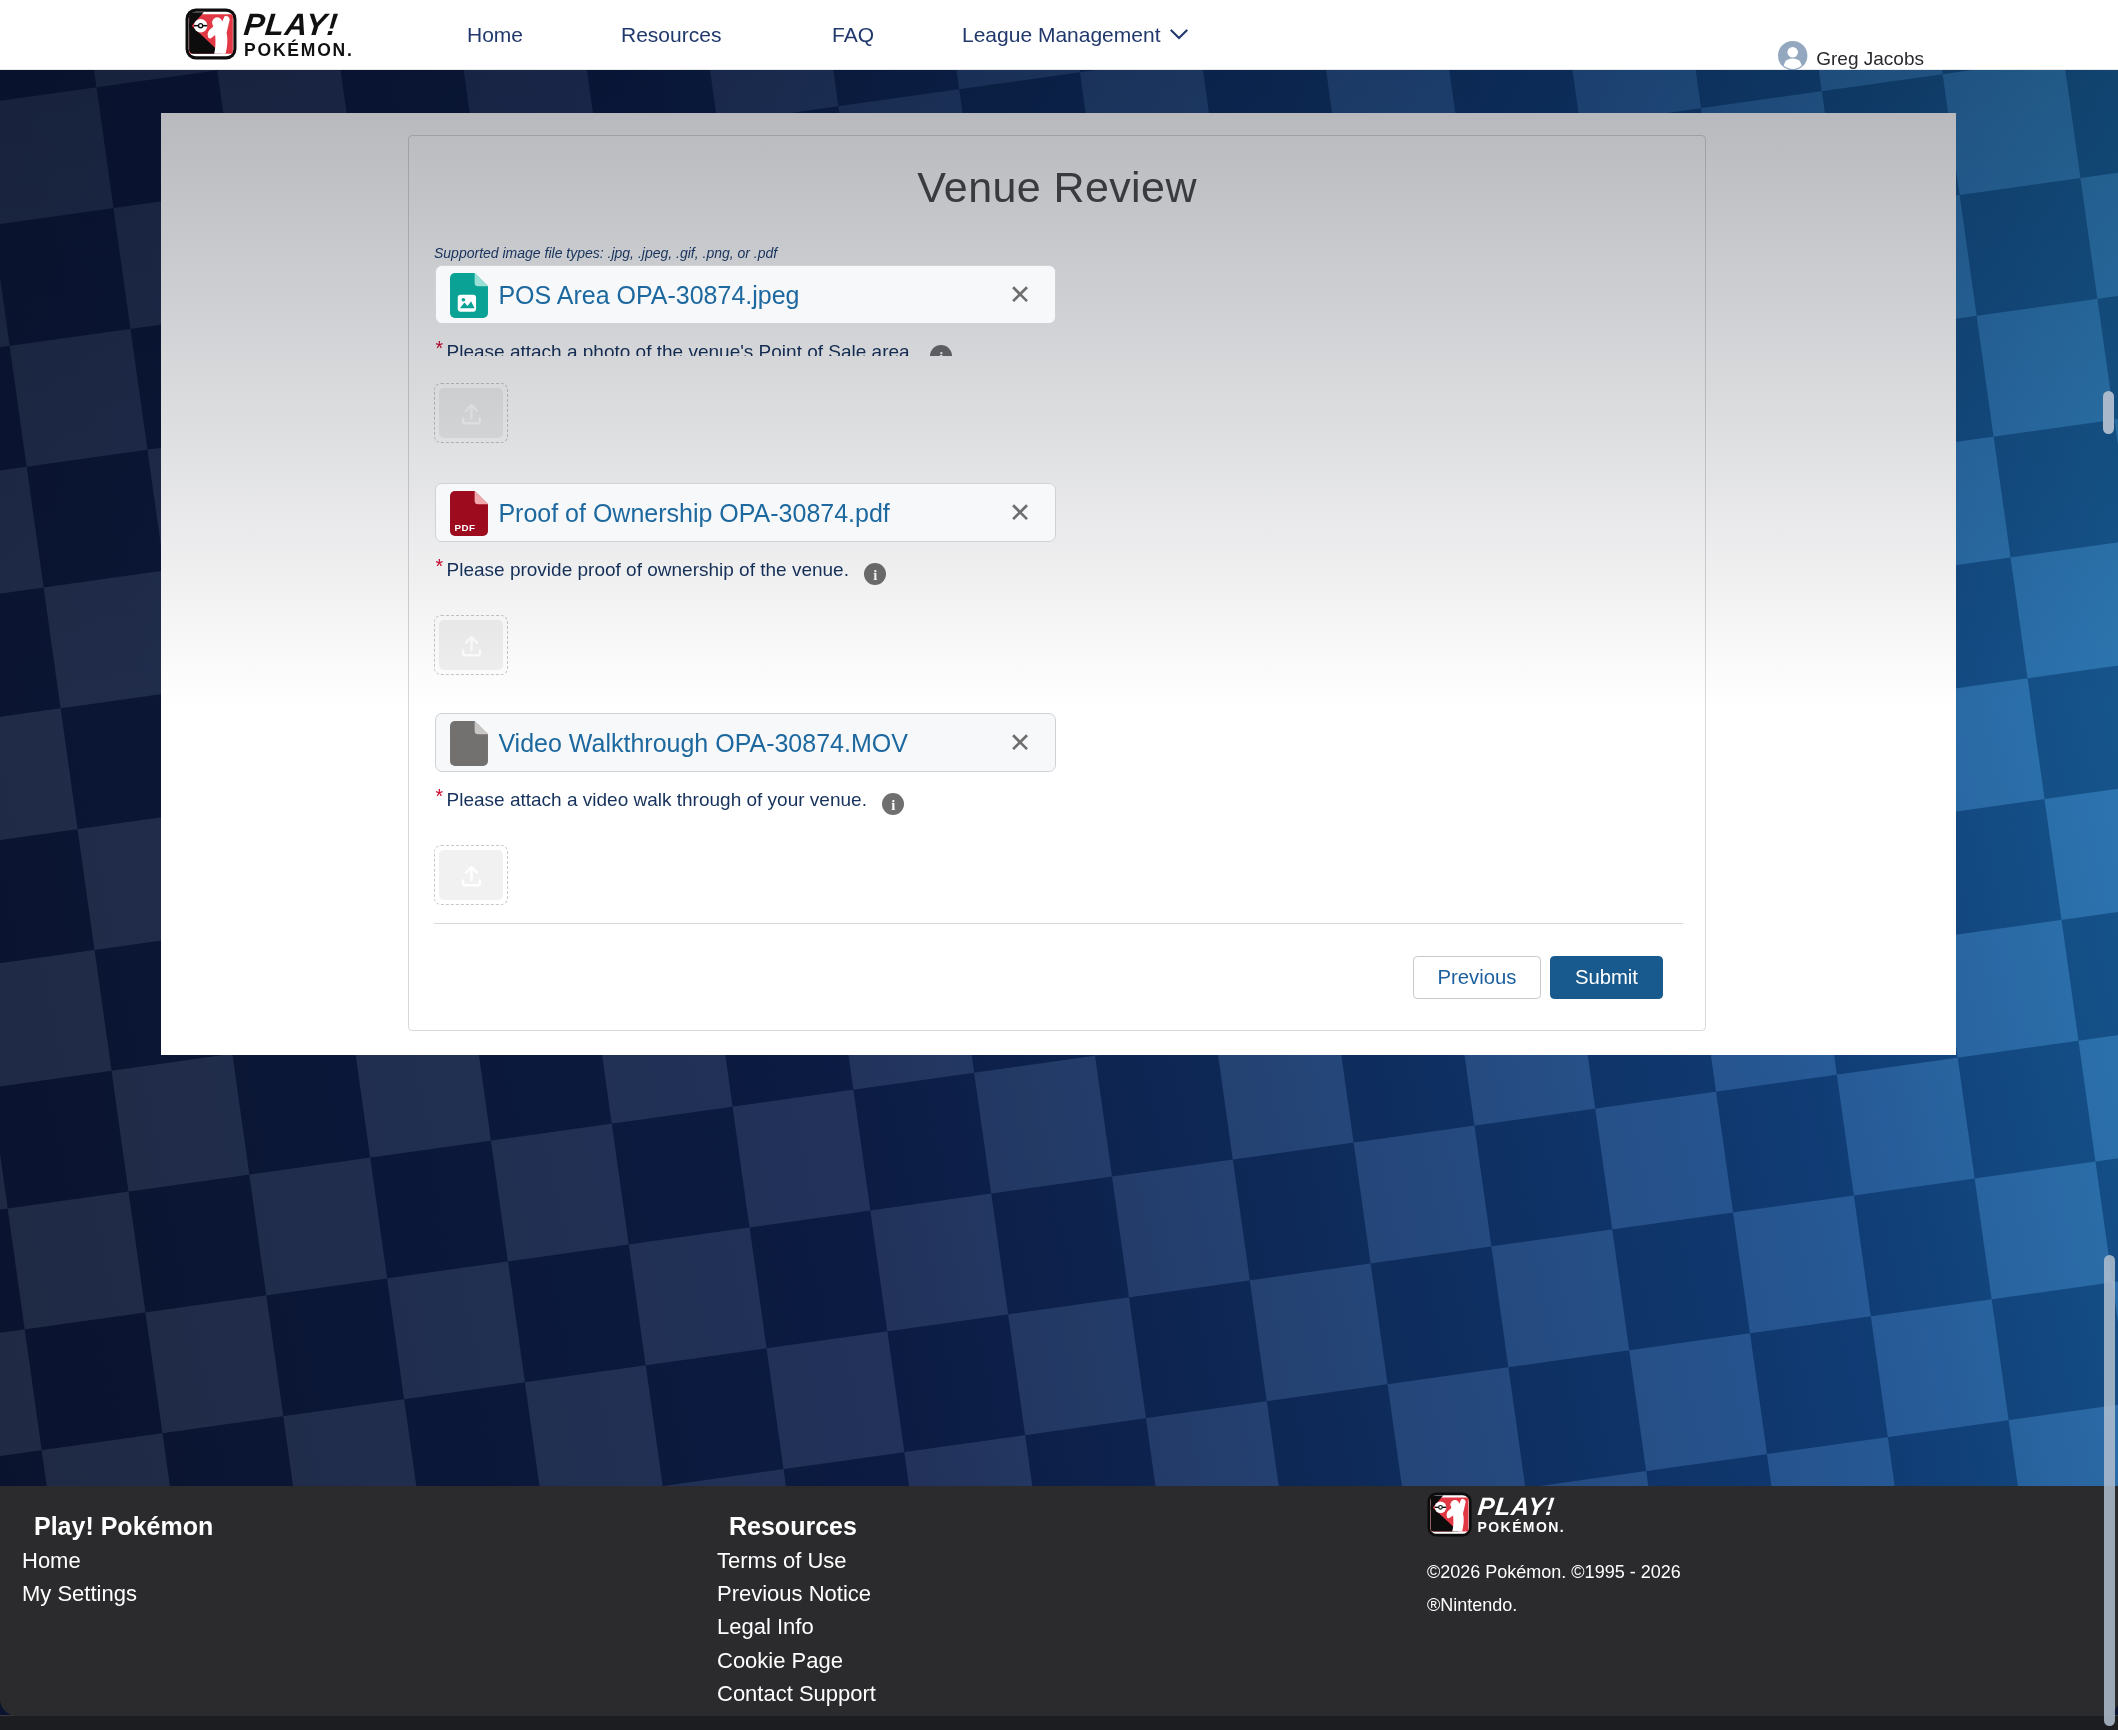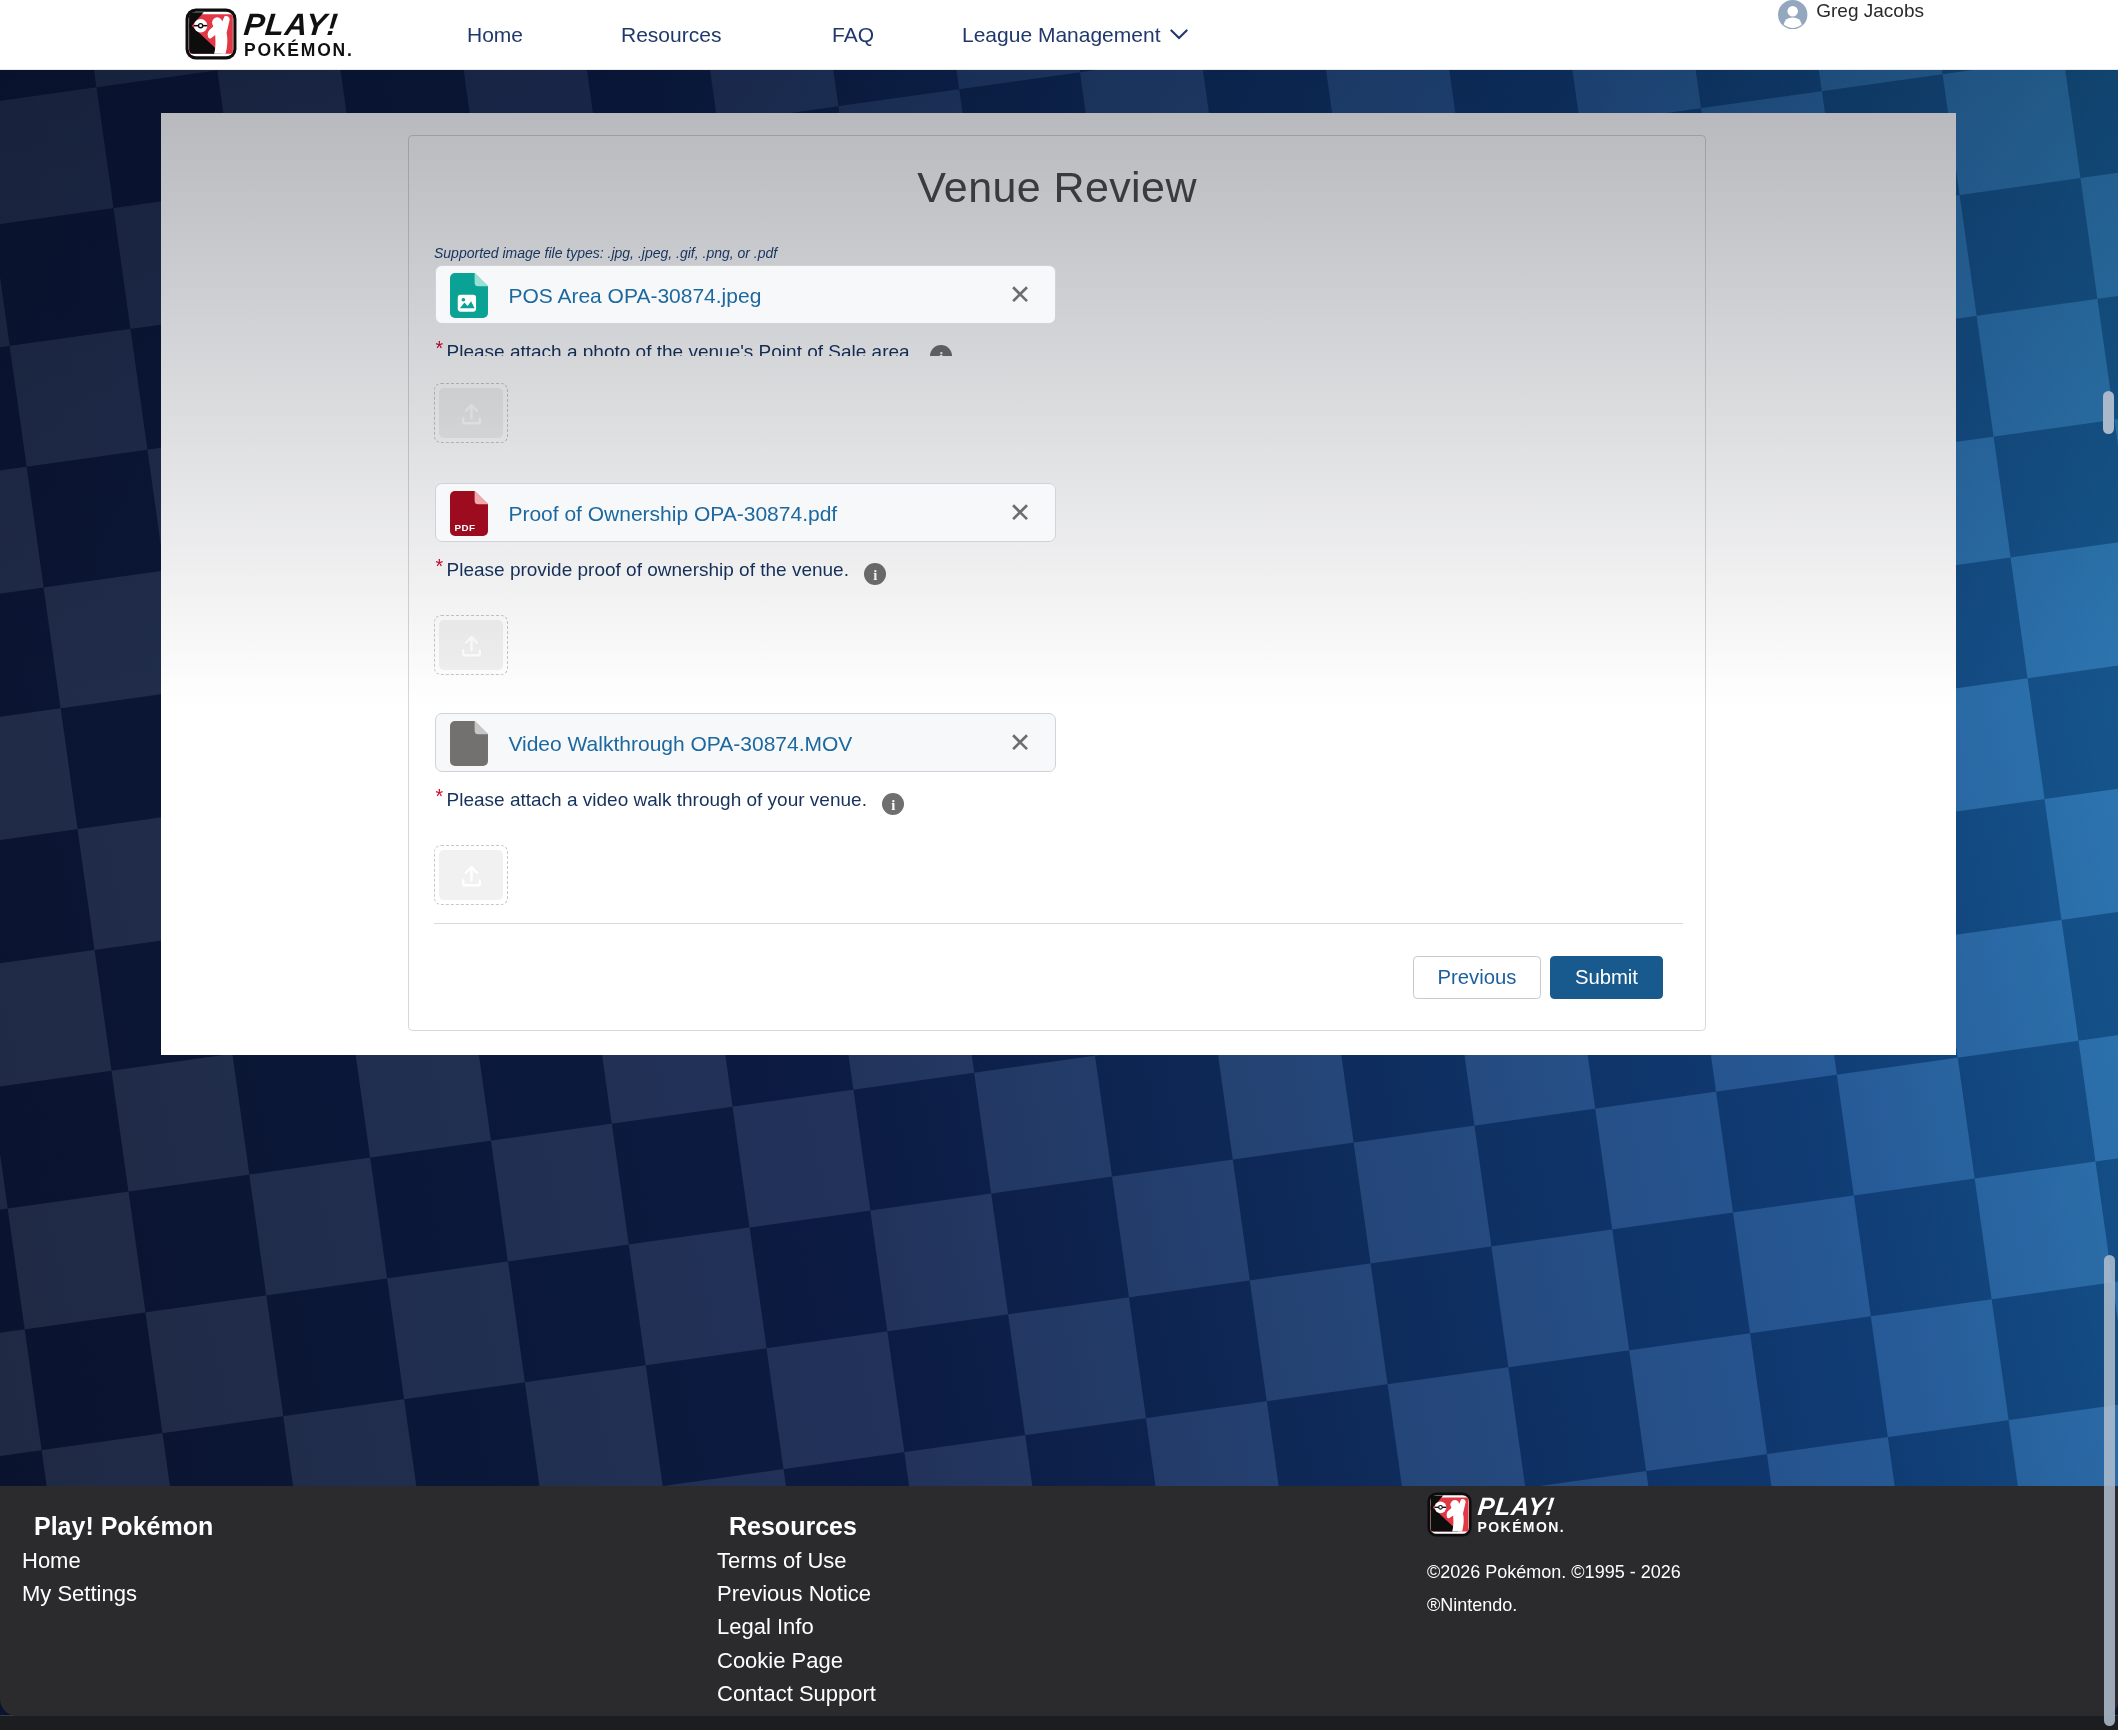--- a/index.html
+++ b/index.html
@@ -9,21 +9,21 @@
   
   .nav{position:absolute;left:0;top:0;width:2119px;height:70px;background:#ffffff;z-index:30;border-bottom:0.7px solid #e8e8e8;}
   .brand{position:absolute;left:185px;top:8.4px;display:flex;align-items:center;cursor:pointer;}
   .badge{display:block;}
   .brand-text{display:flex;flex-direction:column;margin-left:7px;line-height:1;}
   .brand-play{font-style:italic;font-weight:900;font-size:31px;color:#101010;letter-spacing:0.7px;transform:skewX(-6deg);}
   .brand-poke{font-weight:900;font-size:17.5px;color:#101010;letter-spacing:1.8px;margin-top:1.4px;}
   .nav-item{position:absolute;top:0;height:70px;line-height:70px;font-size:21px;color:#20386b;text-decoration:none;cursor:pointer;white-space:nowrap;}
   .n1{left:467px}.n2{left:621px}.n3{left:832px}.n4{left:962px}
   .chev{display:inline-block;margin-left:9.8px;vertical-align:middle;margin-top:-4.2px;}
-  .user{position:absolute;right:195px;top:0;height:70px;display:flex;align-items:flex-start;cursor:pointer;}
+  .user{position:absolute;right:195px;top:0;height:70px;display:flex;align-items:flex-end;cursor:pointer;}
   .user-name{font-size:19px;color:#2a2a2e;margin-left:8.4px;}
 
   
   .bg{position:absolute;left:0;top:70px;width:2119px;height:1416px;overflow:hidden;
       background:linear-gradient(78deg,#0a1531 0%,#0d1f4b 38%,#12488a 78%,#1b74b4 100%);}
   .bg::before{content:"";position:absolute;inset:-25%;
       background-image:repeating-conic-gradient(rgba(255,255,255,0.085) 0% 25%, rgba(9,14,36,0.22) 25% 50%);
       background-size:244px 244px;transform:rotate(-8deg);}
   .bg::after{content:"";position:absolute;inset:0;background:linear-gradient(to bottom,rgba(3,8,24,0.30),rgba(3,8,24,0) 45%);}
 
@@ -32,21 +32,21 @@
   .card{position:absolute;left:247px;top:22px;width:1298px;height:896px;background:#ffffff;border:0.7px solid #d7d7d7;border-radius:4.2px;}
   .title{position:absolute;left:0;top:27px;width:100%;text-align:center;margin:0;font-size:43px;font-weight:400;color:#4b4b4b;letter-spacing:0.4px;}
   .note{position:absolute;left:25px;top:109px;font-size:14px;font-style:italic;color:#16325c;white-space:nowrap;z-index:1;}
 
   .group{position:absolute;left:25px;width:631px;}
   .g1{top:129px}.g2{top:347px}.g3{top:577px}
 
   .chip{position:absolute;left:1.4px;top:0;width:621px;height:59px;background:#f7f8f9;border:0.7px solid #cfd3d8;border-radius:7px;z-index:2;cursor:pointer;}
   .ficon{position:absolute;left:14px;top:7px;width:38px;height:45px;}
   .pdf-label{position:absolute;left:4.2px;bottom:2.8px;font-size:9.8px;font-weight:700;color:#ffffff;letter-spacing:0.4px;}
-  .fname{position:absolute;left:72px;top:0;height:59px;line-height:59px;font-size:21px;color:#1c689f;text-decoration:none;white-space:nowrap;cursor:pointer;}
+  .fname{position:absolute;left:62px;top:0;height:59px;line-height:59px;font-size:25px;color:#1c689f;text-decoration:none;white-space:nowrap;cursor:pointer;}
   .close{position:absolute;right:24px;top:0;height:59px;background:none;border:none;padding:0;cursor:pointer;}
   .close span{font-size:27px;color:#6e6e6e;font-weight:400;line-height:59px;}
 
   .caption{position:absolute;left:1.4px;top:72px;white-space:nowrap;font-size:19px;color:#16325c;}
   .caption.clipped{height:19px;overflow:hidden;}
   .req{color:#cf0a2c;font-size:19.6px;vertical-align:2.8px;margin-right:3.5px;}
   .info{display:inline-block;width:22px;height:22px;border-radius:50%;background:#6f6f6f;margin-left:15.4px;vertical-align:-4.2px;text-align:center;cursor:pointer;}
   .info i{font-family:"Liberation Serif",serif;font-style:normal;font-weight:700;font-size:14.7px;color:#ffffff;line-height:22px;}
 
   .upload{position:absolute;left:0;width:74px;height:60px;border:1.4px dashed #c8c8c8;border-radius:7px;padding:4.2px;cursor:pointer;}

